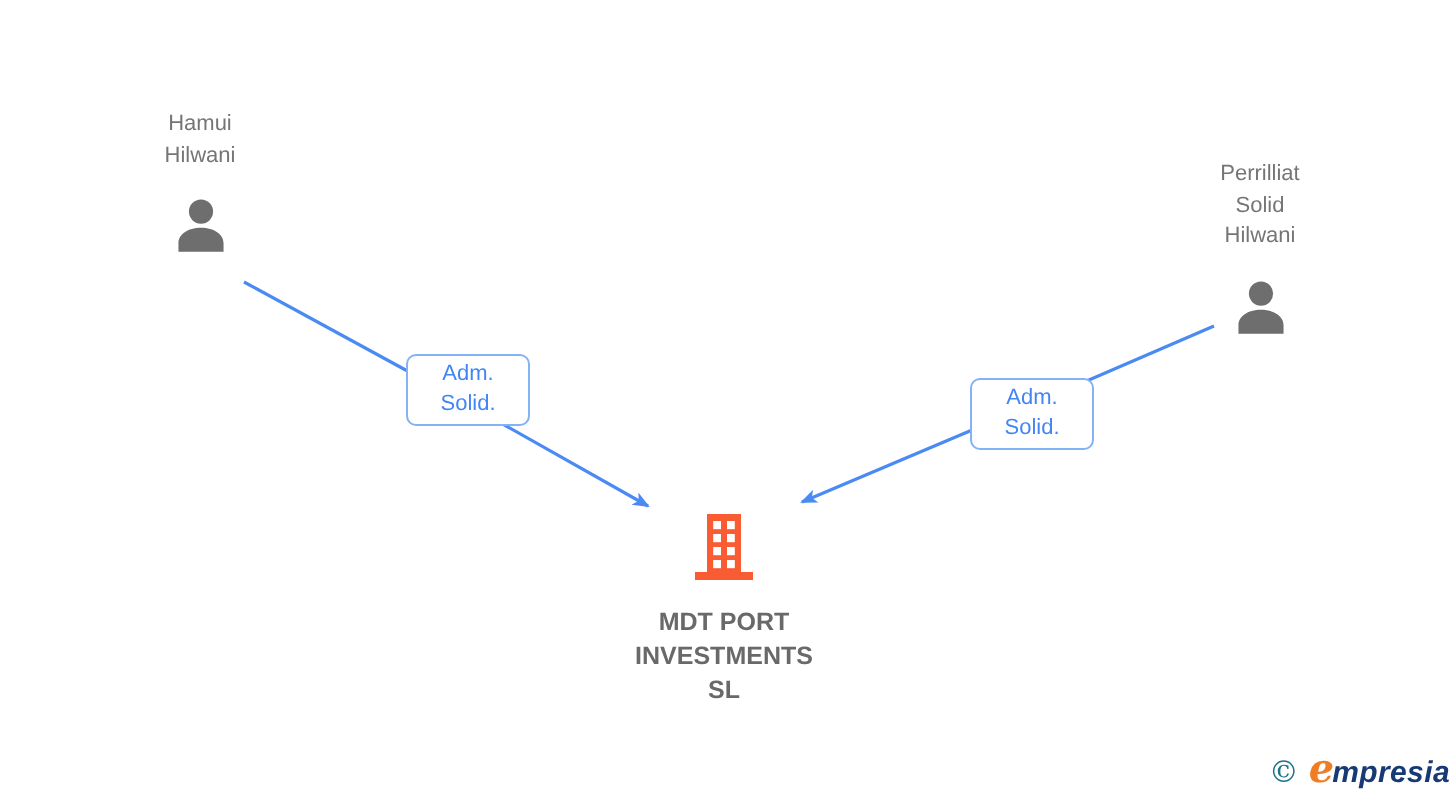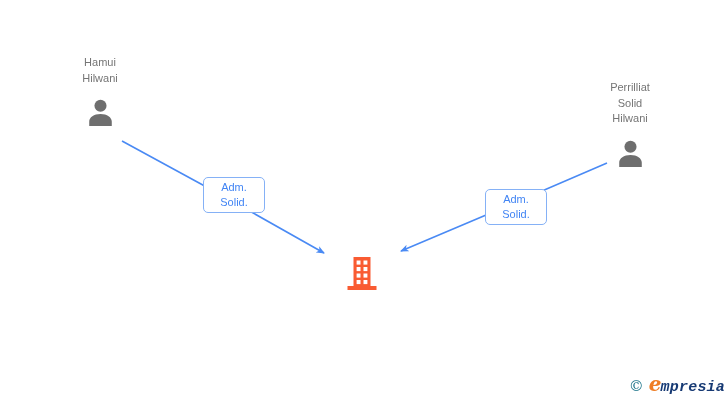--- a/index.html
+++ b/index.html
@@ -24,21 +24,21 @@
     position:absolute;right:3px;bottom:4px;display:flex;align-items:baseline;
     cursor:pointer;user-select:none;
   }
   .brand .copy{color:#1b7489;font-size:15px;margin-right:5px;font-family:"DejaVu Serif",serif;}
   .brand .logo-lead{
     color:#ef7d23;font-size:20px;font-style:italic;font-weight:bold;
     font-family:"DejaVu Serif",serif;letter-spacing:-1px;
   }
   .brand .logo-tail{
     color:#173a74;font-size:15px;font-style:italic;font-weight:bold;
-    font-family:Liberation Mono, monospace;letter-spacing:0.2px;
+    font-family:Liberation Sans, sans-serif;letter-spacing:0.2px;
   }
 </style>
 </head>
 <body>
 
 <div class="canvas">
 
   <svg class="edges" xmlns="http://www.w3.org/2000/svg">
     <defs>
       <marker id="arrow" markerWidth="10" markerHeight="8" refX="7.5" refY="3.5" orient="auto" markerUnits="userSpaceOnUse">
@@ -86,20 +86,25 @@
           <rect x="20.5" y="5.5" width="3.9" height="4.1"></rect>
           <rect x="13.6" y="12" width="3.9" height="4.1"></rect>
           <rect x="20.5" y="12" width="3.9" height="4.1"></rect>
           <rect x="13.6" y="18.5" width="3.9" height="4.1"></rect>
           <rect x="20.5" y="18.5" width="3.9" height="4.1"></rect>
           <rect x="13.6" y="25" width="3.9" height="4.1"></rect>
           <rect x="20.5" y="25" width="3.9" height="4.1"></rect>
         </g>
       </svg>
     </div>
+    <div class="company-name">
+      <div>MDT PORT</div>
+      <div>INVESTMENTS</div>
+      <div>SL</div>
+    </div>
   </div>
 
   <div class="edge-label" style="left:203px;top:177px;">
     <div>Adm.</div>
     <div>Solid.</div>
   </div>
   <div class="edge-label" style="left:485px;top:189px;">
     <div>Adm.</div>
     <div>Solid.</div>
   </div>

